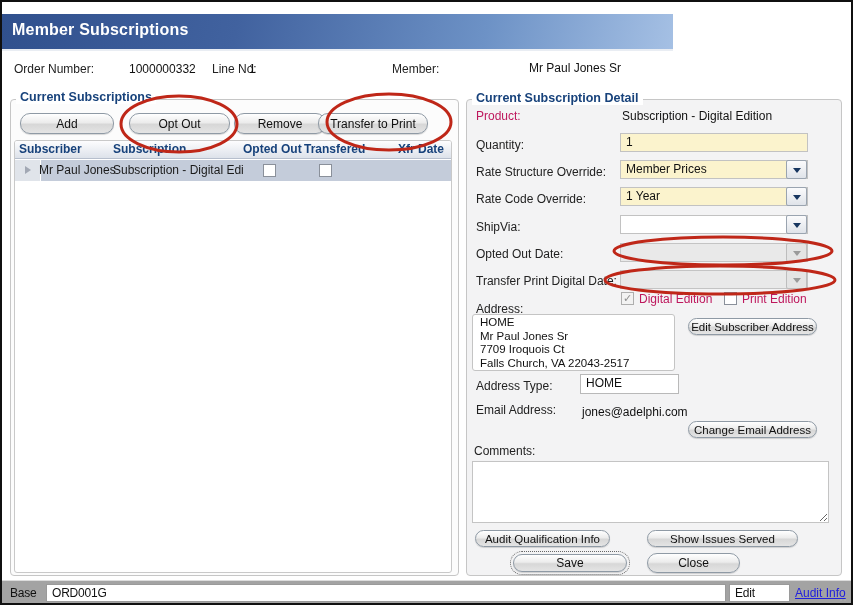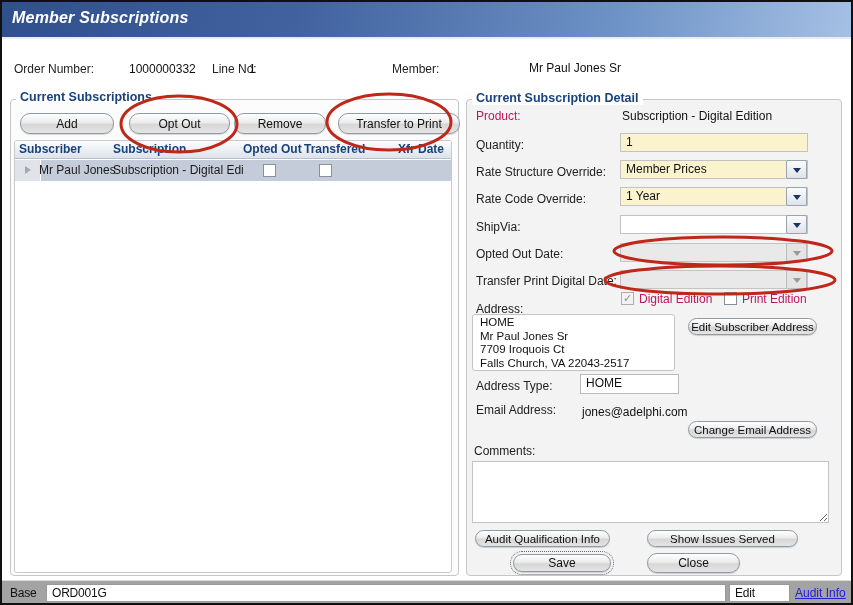--- a/index.html
+++ b/index.html
@@ -1,21 +1,21 @@
 <!DOCTYPE html>
 <html><head>
 <meta charset="utf-8">
 <style>
   * { margin:0; padding:0; box-sizing:border-box; }
   body { font-family:"Liberation Sans","DejaVu Sans",sans-serif; background:#888; }
   .window{ position:relative; width:853px; height:605px; background:#fff;
            border:2px solid #101010; overflow:hidden; }
-  .titlebar{ position:absolute; left:0; top:0; width:849px; height:37px;
+  .titlebar{ position:absolute; left:0; top:12px; width:671px; height:37px;
              background:linear-gradient(102deg,#30508d 0%,#41629f 35%,#6d92c6 72%,#a5c0e4 100%);
-             border-bottom:2px solid #e9edf3;font-style:italic; }
+             border-bottom:2px solid #e9edf3; }
   .titlebar span{ position:absolute; left:10px; top:7px; color:#fff; font-size:16px; font-weight:bold; letter-spacing:.2px;}
   .lbl{ position:absolute; font-size:12px; color:#222; white-space:nowrap; }
   .lbl.gray{ color:#be185d; }
   .val{ position:absolute; font-size:12px; color:#111; white-space:nowrap; }
   .groupbox{ position:absolute; border:1px solid #c6c6c6; border-radius:4px; }
   .gb-left{ left:8px; top:97px; width:449px; height:477px; background:#fcfcfc; }
   .gb-right{ left:464px; top:97px; width:376px; height:477px; background:#f3f3f4; }
   .legend{ position:absolute; font-size:12.5px; font-weight:bold; color:#17427b;
            background:#fff; padding:0 4px; white-space:nowrap; }
   .btn{ position:absolute; border:1px solid #8f9aa5; border-radius:10px;
@@ -83,21 +83,21 @@
   <span class="val" style="left:247px;top:60px">1</span>
   <span class="lbl" style="left:390px;top:60px">Member:</span>
   <span class="val" style="left:527px;top:59px">Mr Paul Jones Sr</span>
 
   <div class="groupbox gb-left"></div>
   <span class="legend" style="left:14px;top:88px">Current Subscriptions</span>
 
   <button class="btn" style="left:18px;top:111px;width:94px;height:21px">Add</button>
   <button class="btn" style="left:127px;top:111px;width:101px;height:21px">Opt Out</button>
   <button class="btn" style="left:232px;top:111px;width:92px;height:21px">Remove</button>
-  <button class="btn" style="left:336px;top:111px;width:122px;height:21px">Transfer to Print</button>
+  <button class="btn" style="left:316px;top:111px;width:110px;height:21px">Transfer to Print</button>
 
   <div class="grid">
     <div class="grid-header">
       <span style="left:4px">Subscriber</span>
       <span style="left:98px">Subscription</span>
       <span style="left:228px">Opted Out</span>
       <span style="left:289px">Transfered</span>
       <span style="left:383px">Xfr Date</span>
     </div>
     <div class="grid-row">
@@ -183,21 +183,21 @@
   <span class="val" style="left:580px;top:403px">jones@adelphi.com</span>
 
   <button class="btn sm" style="left:686px;top:419px;width:129px;height:17px">Change Email Address</button>
 
   <span class="lbl" style="left:472px;top:442px">Comments:</span>
   <textarea class="textarea" style=""></textarea>
 
   <button class="btn sm" style="left:645px;top:528px;width:151px;height:17px">Show Issues Served</button>
   <button class="btn sm" style="left:473px;top:528px;width:135px;height:17px">Audit Qualification Info</button>
 
-  <button class="btn focused" style="left:511px;top:552px;width:98px;height:18px">Save</button>
+  <button class="btn focused" style="left:511px;top:552px;width:114px;height:18px">Save</button>
   <button class="btn" style="left:645px;top:551px;width:93px;height:20px">Close</button>
 
   <div class="statusbar">
     <span class="status-lbl" style="left:8px">Base</span>
     <div class="status-box" style="left:44px;width:680px">ORD001G</div>
     <div class="status-box" style="left:727px;width:61px">Edit</div>
     <span class="link" style="left:793px">Audit Info</span>
     <span class="grip">
         <i style="left:0;top:4px"></i>
         <i style="left:4px;top:4px"></i>

